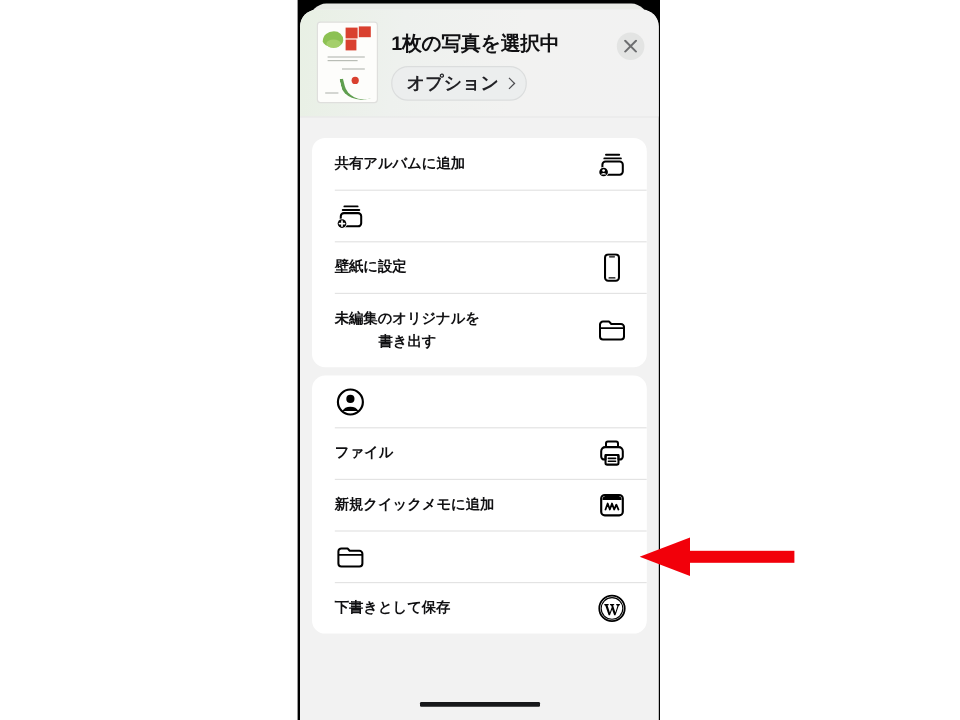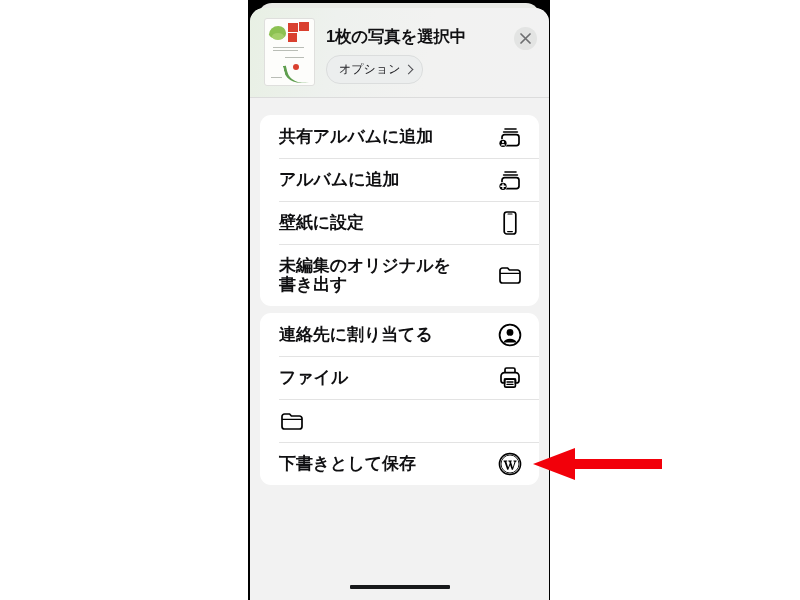--- a/index.html
+++ b/index.html
@@ -137,22 +137,22 @@
     padding: 0 10px 0 12px;
     display: flex;
     align-items: center;
     gap: 5px;
     background: #eceeee;
     border: 1px solid #dbdddd;
     border-radius: 14px;
     cursor: pointer;
   }
   #options-button .label {
-    font-size: 12px;
-    font-weight: normal;
+    font-size: 15px;
+    font-weight: bold;
     color: #222226;
     white-space: nowrap;
   }
   .chev {
     width: 6px; height: 6px;
     border-top: 1.8px solid #4c4c50;
     border-right: 1.8px solid #4c4c50;
     transform: rotate(45deg);
     margin-bottom: 1px;
   }
@@ -185,32 +185,32 @@
   .row {
     position: relative;
     display: flex;
     align-items: center;
     justify-content: space-between;
     height: 43px;
     padding: 0 16px 0 19px;
     box-sizing: border-box;
     cursor: pointer;
   }
-  .row.two-line { height: 62px; }
+  .row.two-line { height: 62px; text-align: center; }
   .row + .row::before {
     content: "";
     position: absolute;
     left: 19px;
     right: 0;
     top: 0;
     height: 1px;
     background: #e3e3e3;
   }
   .row-label {
-    font-size: 17px;
+    font-size: 12px;
     font-weight: bold;
     color: #101012;
     line-height: 19px;
     letter-spacing: -0.1px;
     white-space: pre-line;
   }
   .row-icon {
     width: 26px;
     height: 26px;
     flex: 0 0 26px;
@@ -288,21 +288,20 @@
           <rect x="4" y="8.6" width="17" height="11" rx="2.6" fill="none" stroke="#000" stroke-width="1.7"></rect>
           <circle cx="5" cy="17.3" r="4.2" fill="#fff"></circle>
           <circle cx="5" cy="17.3" r="3.6" fill="#000"></circle>
           <circle cx="5" cy="16.1" r="1.1" fill="#fff"></circle>
           <path d="M2.6 19.4 a2.6 2.1 0 0 1 4.8 0" fill="#fff"></path>
         </svg>
       </span>
     </div>
 
     <div class="row">
-      <span class="row-label">アルバムに追加</span>
       <span class="row-icon">
         <svg width="24" height="22" viewBox="0 0 24 22">
           <path d="M7 3 H18" stroke="#000" stroke-width="1.6" stroke-linecap="round"></path>
           <path d="M5.6 6 H19.4" stroke="#000" stroke-width="1.6" stroke-linecap="round"></path>
           <rect x="4" y="8.6" width="17" height="11" rx="2.6" fill="none" stroke="#000" stroke-width="1.7"></rect>
           <circle cx="5" cy="17.3" r="4.2" fill="#fff"></circle>
           <circle cx="5" cy="17.3" r="3.6" fill="#000"></circle>
           <path d="M5 15.2 V19.4 M2.9 17.3 H7.1" stroke="#fff" stroke-width="1.4" stroke-linecap="round"></path>
         </svg>
       </span>
@@ -329,21 +328,20 @@
           <path d="M2 8.4 H22" stroke="#000" stroke-width="1.4"></path>
         </svg>
       </span>
     </div>
   </div>
 
   <div class="group" id="group-2">
 
 
     <div class="row">
-      <span class="row-label">連絡先に割り当てる</span>
       <span class="row-icon">
         <svg width="24" height="24" viewBox="0 0 24 24">
           <circle cx="12" cy="12" r="10.4" fill="none" stroke="#000" stroke-width="1.8"></circle>
           <circle cx="12" cy="9.4" r="3.4" fill="#000"></circle>
           <path d="M5.4 19.6 a7 5.6 0 0 1 13.2 0" fill="#000"></path>
         </svg>
       </span>
     </div>
 
     <div class="row">
@@ -351,20 +349,31 @@
       <span class="row-icon">
         <svg width="24" height="23" viewBox="0 0 24 23">
           <path d="M7 6.4 V3.6 a1.6 1.6 0 0 1 1.6 -1.6 h6.8 a1.6 1.6 0 0 1 1.6 1.6 V6.4" fill="none" stroke="#000" stroke-width="1.7"></path>
           <path d="M3 10 a3.4 3.4 0 0 1 3.4 -3.4 h11.2 a3.4 3.4 0 0 1 3.4 3.4 v4.4 a2.6 2.6 0 0 1 -2.6 2.6 h-1 V13.2 H6.6 V17 h-1 A2.6 2.6 0 0 1 3 14.4 Z" fill="none" stroke="#000" stroke-width="1.7" stroke-linejoin="round"></path>
           <rect x="6.6" y="13.2" width="10.8" height="8" rx="1.4" fill="none" stroke="#000" stroke-width="1.7"></rect>
           <path d="M9 16 H15 M9 18.4 H15" stroke="#000" stroke-width="1.3" stroke-linecap="round"></path>
         </svg>
       </span>
     </div>
 
+    <div class="row">
+      <span class="row-label">新規クイックメモに追加</span>
+      <span class="row-icon">
+        <svg width="22" height="22" viewBox="0 0 22 22">
+          <rect x="2" y="2.5" width="18" height="17" rx="3" fill="none" stroke="#000" stroke-width="1.8"></rect>
+          <path d="M2.9 6.4 h18.2" stroke="#000" stroke-width="0"></path>
+          <path d="M3.1 5.5 a2.4 2.4 0 0 1 2.4 -2.1 h11 a2.4 2.4 0 0 1 2.4 2.1 v1.2 H3.1 Z" fill="#000"></path>
+          <path d="M5.6 14.6 L7.4 9.6 L9.2 14.6 L11 9.6 L12.8 14.6 L14.6 10.6 L16.4 14.6" fill="none" stroke="#000" stroke-width="1.5" stroke-linecap="round" stroke-linejoin="round"></path>
+        </svg>
+      </span>
+    </div>
 
     <div class="row">
       <span class="row-icon">
         <svg width="24" height="20" viewBox="0 0 24 20">
           <path d="M2 6.5 V15.5 a2.5 2.5 0 0 0 2.5 2.5 H19.5 a2.5 2.5 0 0 0 2.5 -2.5 V7.5 a2.5 2.5 0 0 0 -2.5 -2.5 H11.4 L9.6 3 H4.5 A2.5 2.5 0 0 0 2 5.5 Z" fill="none" stroke="#000" stroke-width="1.7" stroke-linejoin="round"></path>
           <path d="M2 8.4 H22" stroke="#000" stroke-width="1.4"></path>
         </svg>
       </span>
     </div>
 

